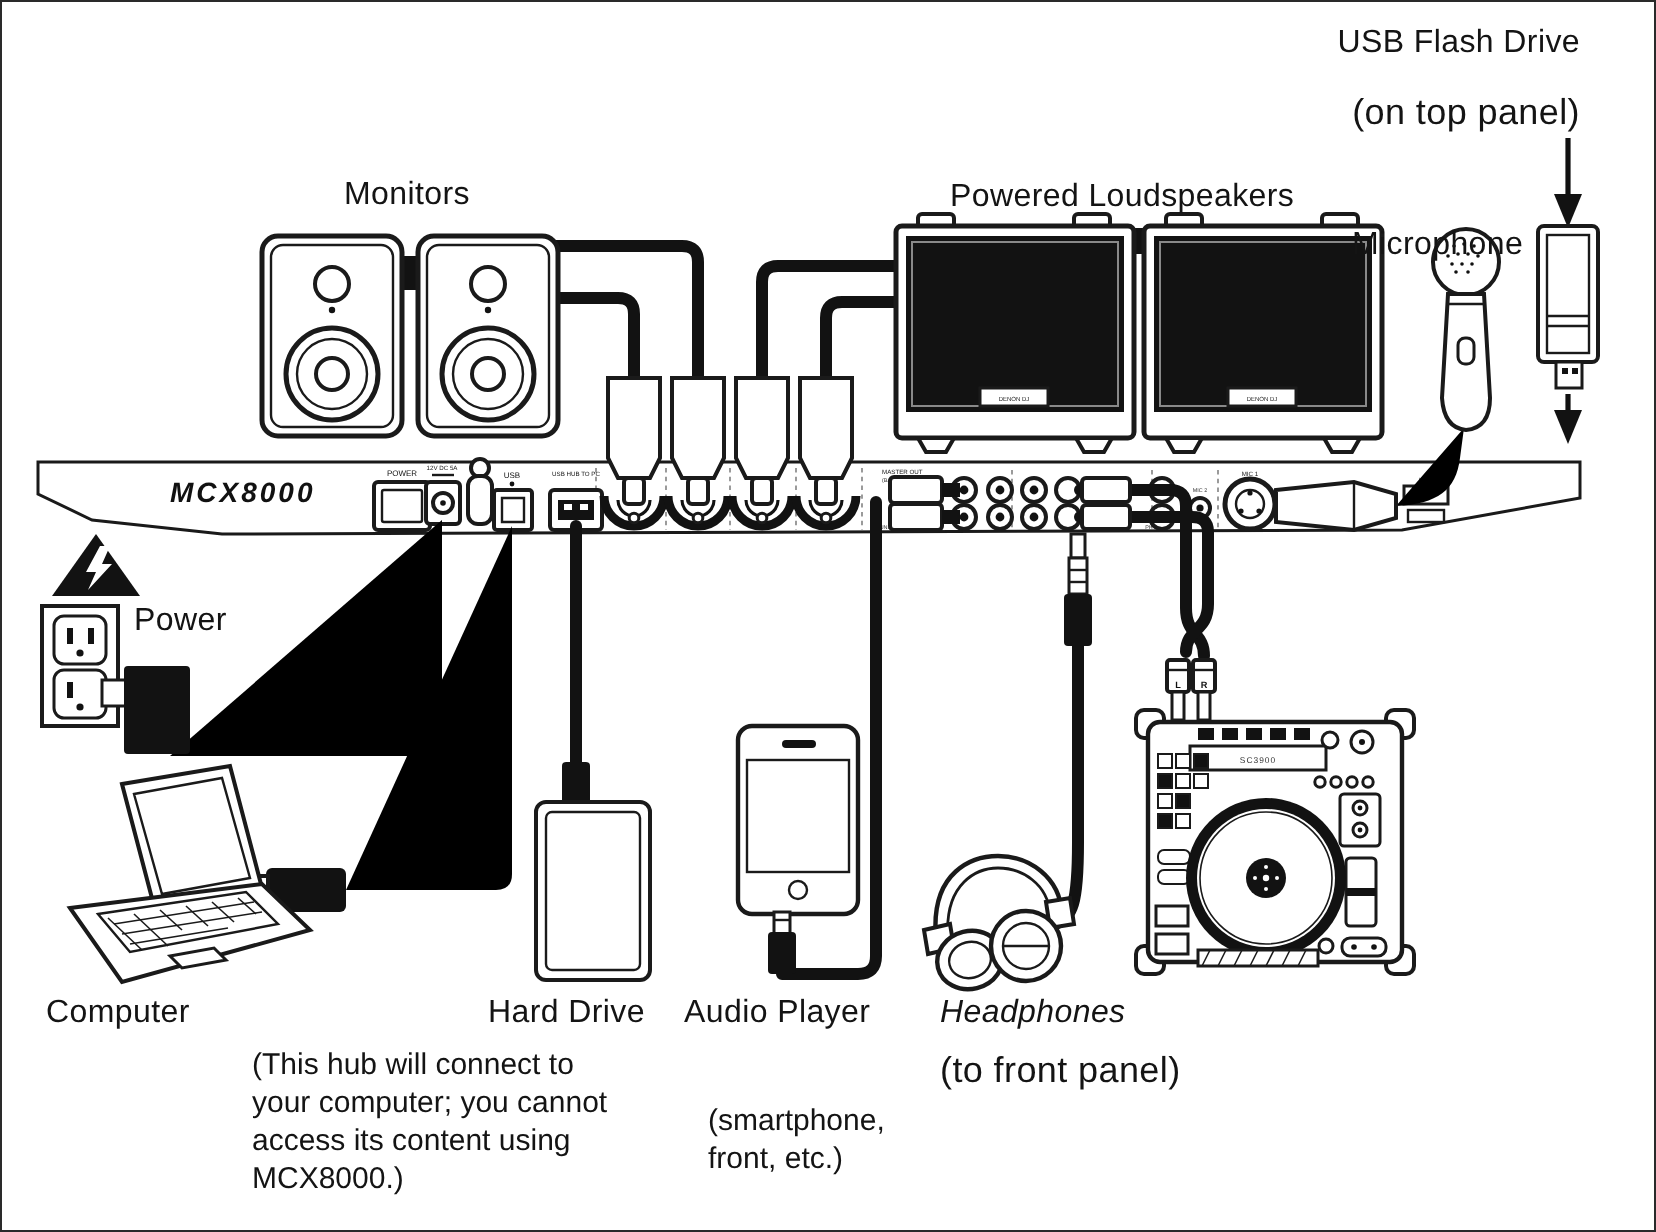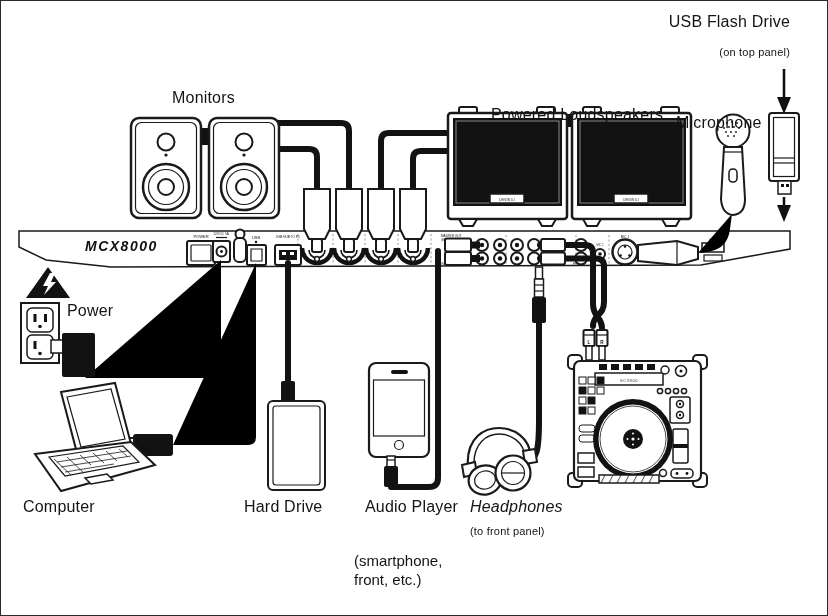--- a/index.html
+++ b/index.html
@@ -1,21 +1,21 @@
 <!DOCTYPE html>
 <html><head>
 <meta charset="utf-8">
 <style>
   html,body{margin:0;padding:0;background:#fff;}
   .canvas{position:relative;width:828px;height:616px;background:#fff;
           border:1.5px solid #2a2a2a;box-sizing:border-box;overflow:hidden;
           font-family:"Liberation Sans",sans-serif;}
   .canvas svg{position:absolute;left:0;top:0;}
   .lbl{position:absolute;font-size:16px;color:#141414;white-space:nowrap;letter-spacing:.2px;}
-  .sub{font-size:11px;}
+  .sub{font-size:18px;}
   .note{position:absolute;font-size:15px;color:#141414;line-height:19px;white-space:nowrap;}
   .r{text-align:right;}
   
   .o{fill:#fff;stroke:#1a1a1a;stroke-width:2;}
   .o25{fill:#fff;stroke:#1a1a1a;stroke-width:2.5;}
   .o15{fill:#fff;stroke:#1a1a1a;stroke-width:1.5;}
   .ln{fill:none;stroke:#1a1a1a;stroke-width:1.2;}
   .cab{fill:none;stroke:#121212;stroke-width:6;stroke-linecap:round;stroke-linejoin:round;}
   .cab7{stroke-width:7;}
   .cab5{stroke-width:5;}
@@ -443,26 +443,32 @@
             <line x1="644" y1="474" x2="640" y2="482"></line>
         <line x1="652" y1="474" x2="648" y2="482"></line>
       </g>
     </g>
   </g>
 </svg>
 
 <div class="lbl r" style="right:37px;top:12px;">USB Flash Drive</div>
 <div class="lbl sub r" style="right:37px;top:45px;">(on top panel)</div>
 <div class="lbl" style="left:171px;top:88px;">Monitors</div>
-<div class="lbl" style="left:490px;top:89px;margin-top:16px;">Powered Loudspeakers</div>
+<div class="lbl" style="left:474px;top:89px;">Powered Loudspeakers</div>
 <div class="lbl" style="left:675px;top:87px;margin-top:26px;">Microphone</div>
 <div class="lbl" style="left:66px;top:301px;">Power</div>
 <div class="lbl" style="left:22px;top:497px;">Computer</div>
 <div class="lbl" style="left:243px;top:497px;">Hard Drive</div>
-<div class="lbl" style="left:364px;top:497px;">Audio Player</div>
+<div class="note" style="left:125px;top:522px;">
+  <div>(This hub will connect to</div>
+  <div>your computer; you cannot</div>
+  <div>access its content using</div>
+  <div>MCX8000.)</div>
+</div>
+<div class="lbl" style="left:341px;top:497px;">Audio Player</div>
 <div class="note" style="left:353px;top:522px;margin-top:28px;">
   <div>(smartphone,</div>
   <div>front, etc.)</div>
 </div>
 <div class="lbl" style="left:469px;top:497px;font-style:italic;">Headphones</div>
 <div class="lbl sub" style="left:469px;top:524px;">(to front panel)</div>
 
 </div>
 
 </body></html>

